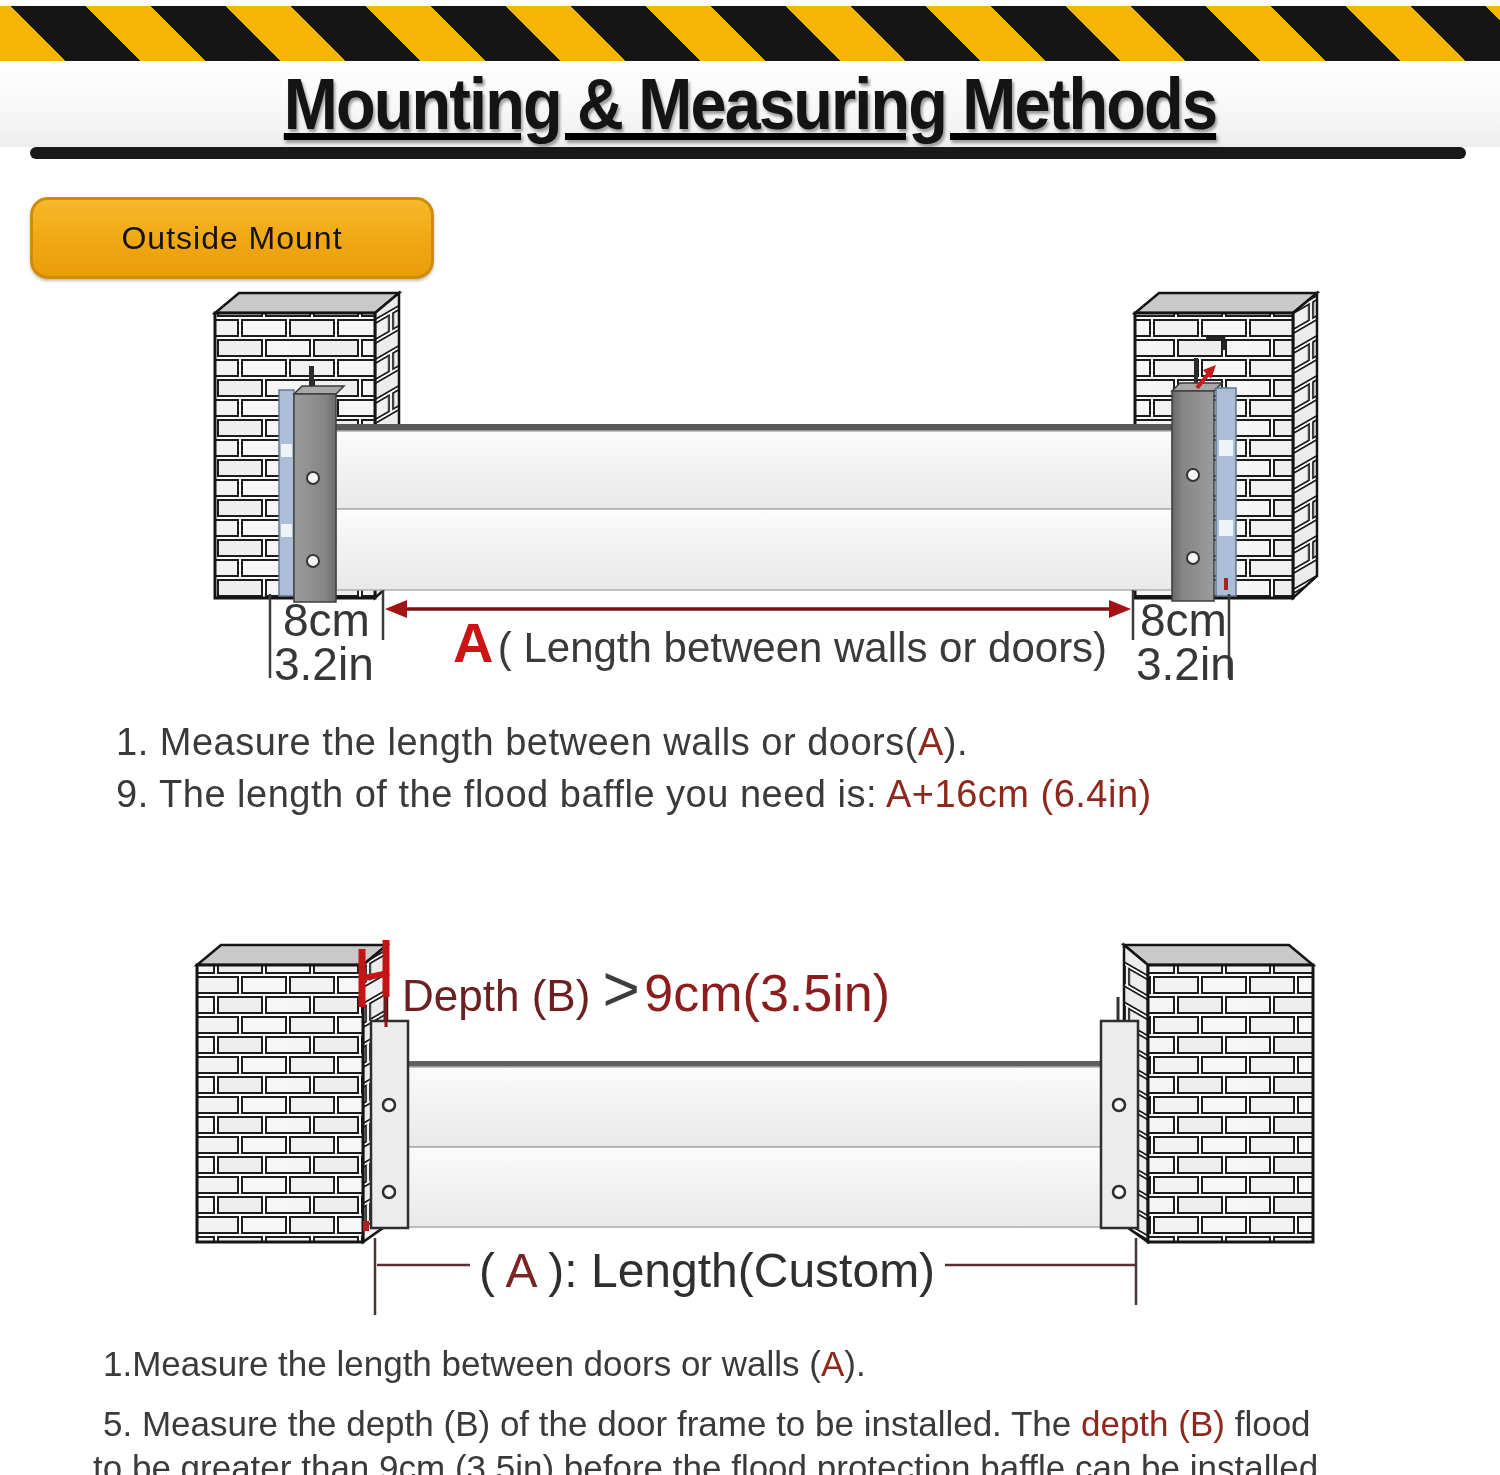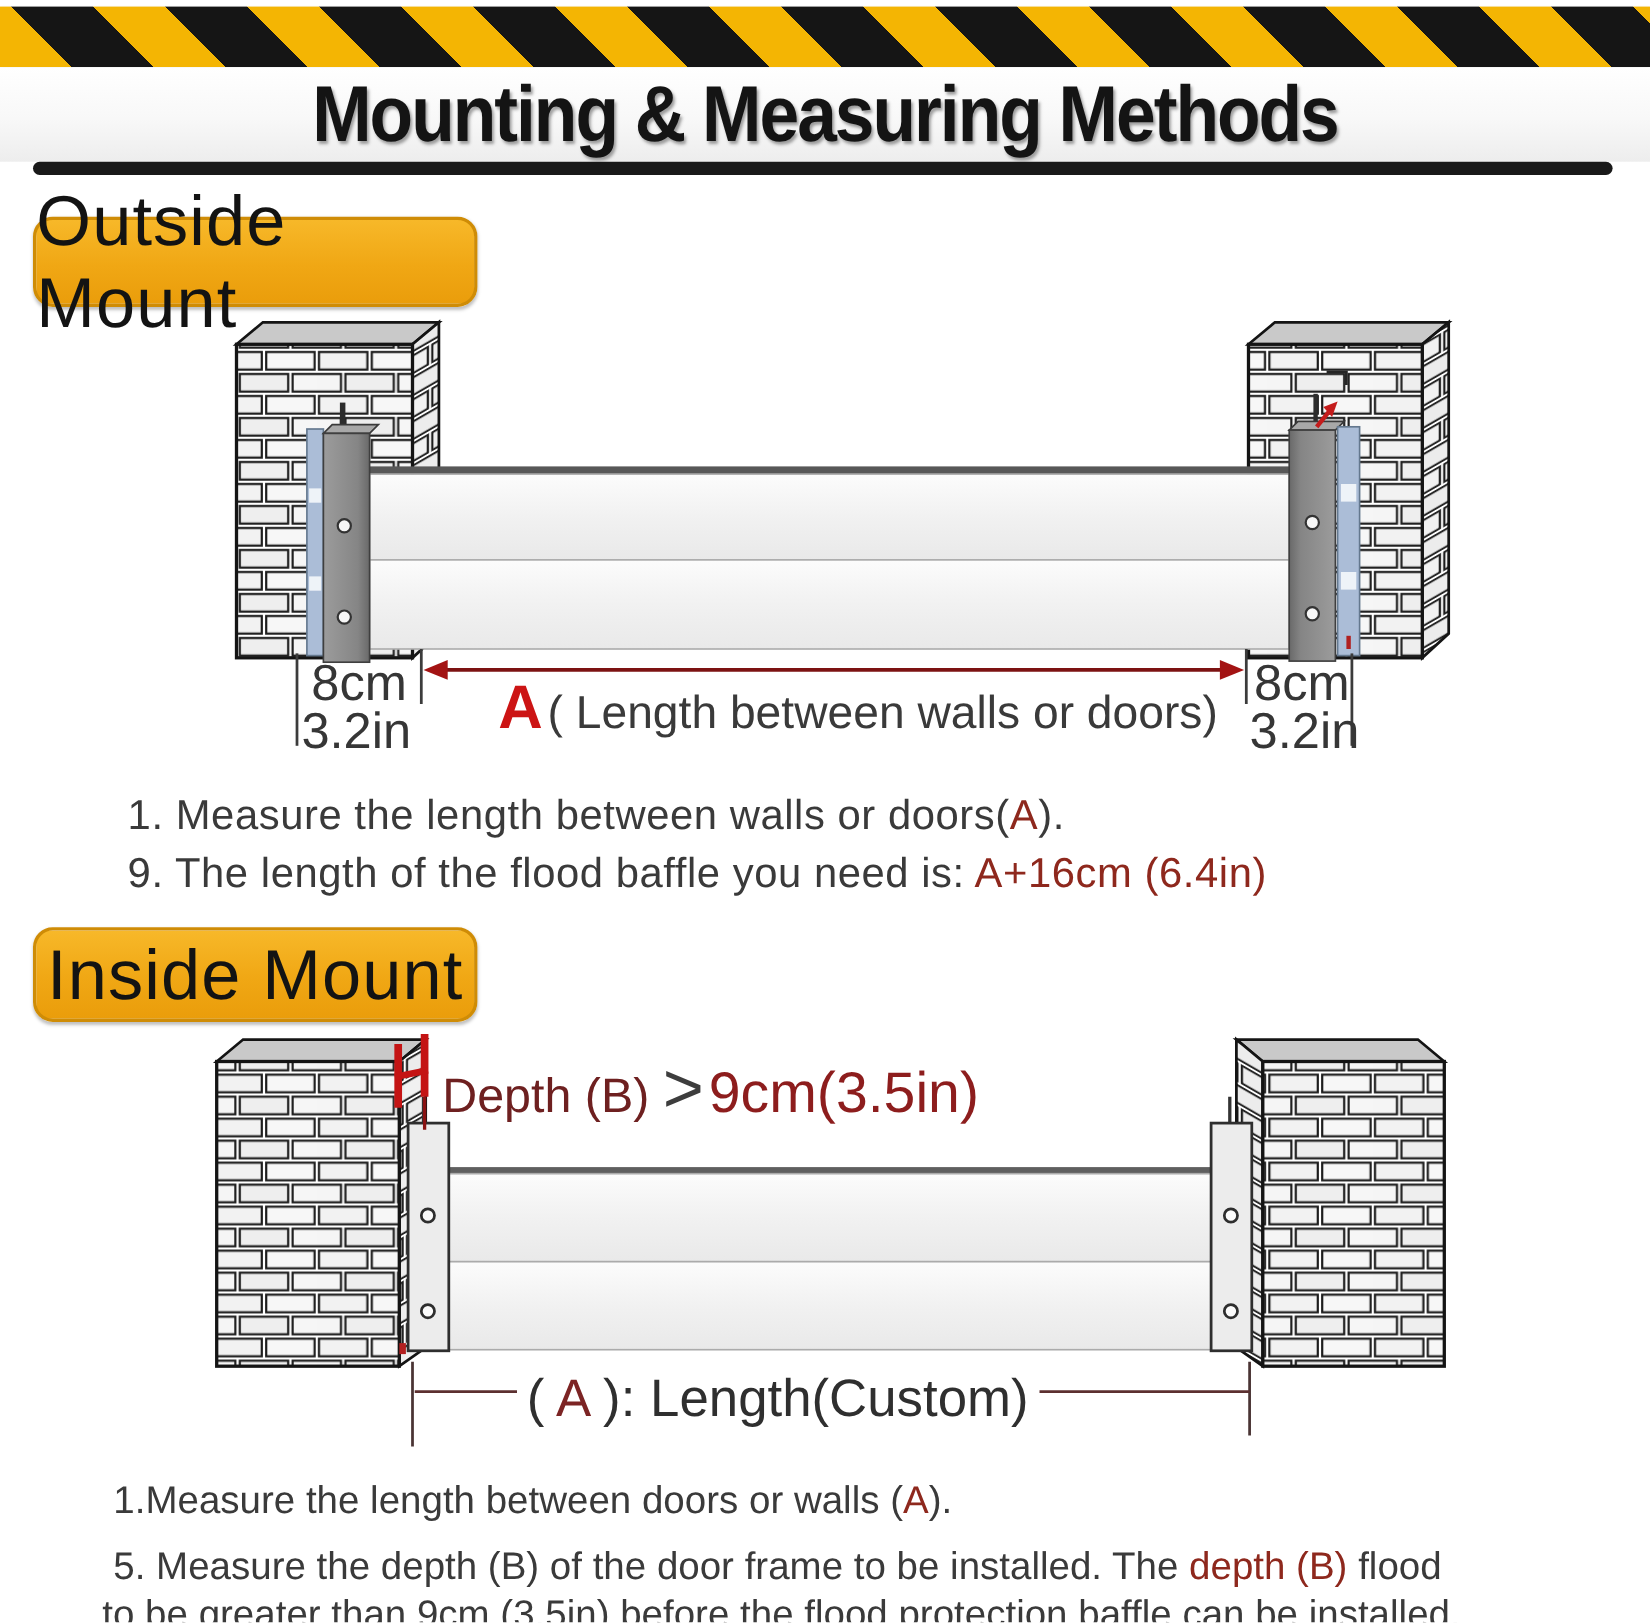--- a/index.html
+++ b/index.html
@@ -5,31 +5,31 @@
   html,body{margin:0;padding:0;background:#ffffff;}
   .page{position:relative;width:1500px;height:1475px;background:#ffffff;overflow:hidden;
         font-family:"Liberation Sans",sans-serif;}
 
   
   .tape{position:absolute;top:6px;left:0;width:1500px;height:55px;
         background:repeating-linear-gradient(45deg,#f4b503 0 46px,#151515 46px 99px);
         box-shadow:0 3px 4px rgba(0,0,0,0.30);}
   .title-band{position:absolute;top:61px;left:0;width:1500px;height:86px;
         background:linear-gradient(180deg,#ffffff 0%,#f8f8f8 55%,#ededed 100%);
-        display:flex;align-items:center;justify-content:center;}
+        display:flex;align-items:center;justify-content:center;text-decoration:underline;}
   .title{font-size:72px;font-weight:bold;color:#141414;letter-spacing:-2px;white-space:nowrap;
         transform:scaleX(0.90);text-shadow:2px 3px 3px #9b9b9b;}
   .divider{position:absolute;top:147px;left:30px;width:1436px;height:12px;background:#191919;border-radius:6px;}
 
   
   .pill{position:absolute;left:30px;width:398px;height:76px;
         background:linear-gradient(180deg,#f7b829 0%,#f0a714 55%,#ea9d0b 100%);
         border:3px solid #cf8c06;border-radius:18px;box-shadow:0 2px 3px rgba(0,0,0,0.25);
         display:flex;align-items:center;justify-content:center;
-        font-size:64px;color:#131313;letter-spacing:1px;}
+        font-size:32px;color:#131313;letter-spacing:1px;}
   .pill-outside{top:197px;}
   .pill-inside{top:843px;height:80px;}
 
   
   .diagram{position:absolute;left:0;width:1500px;}
   svg text{font-family:"Liberation Sans",sans-serif;}
   .topface{fill:#c9c9c9;stroke:#141414;stroke-width:2.5;}
   .brickoutline{stroke:#141414;stroke-width:3;}
 
   
@@ -170,23 +170,20 @@
         <tspan font-size="42" fill="#3a3a3a">( Length between walls or doors)</tspan>
       </text>
     </g>
   </svg>
 
   <div class="steps steps-outside">
     <div class="step"><span>1. Measure the length between walls or doors(</span><span class="red">A</span><span>).</span></div>
     <div class="step"><span>9. The length of the flood baffle you need is: </span><span class="red">A+16cm (6.4in)</span></div>
   </div>
 
-  <div class="pill pill-inside">
-    <span>Inside Mount</span>
-  </div>
 
   <svg class="diagram" style="top:935px" width="1500" height="402" viewBox="0 0 1500 402">
 
     <g>
       <polygon class="topface" points="197,30 363,30 387,10 221,10"></polygon>
       <polygon points="363,30 387,10 387,290 363,307" fill="url(#brickS)" stroke="#141414" stroke-width="2.5"></polygon>
       <rect class="brickoutline" x="197" y="30" width="166" height="277" fill="url(#brickF)"></rect>
     </g>
 
     <g>

